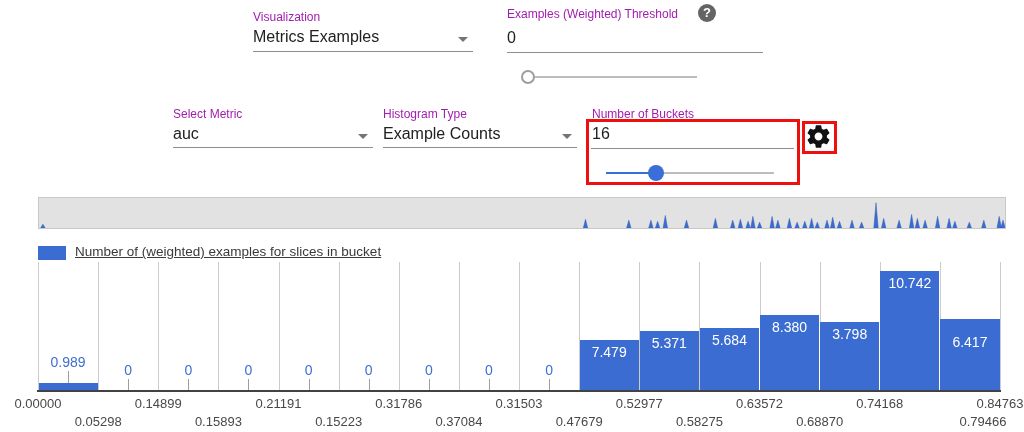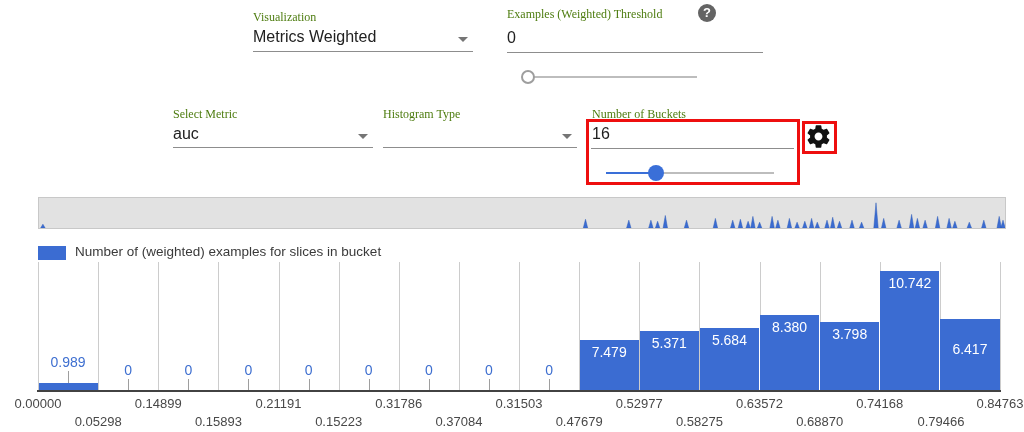--- a/index.html
+++ b/index.html
@@ -1,54 +1,54 @@
 <!DOCTYPE html>
 <html><head>
 <meta charset="utf-8">
 <style>
   * { margin:0; padding:0; box-sizing:border-box; }
   html,body { width:1024px; height:432px; }
   body { background:#fff; font-family:"Liberation Sans", sans-serif; position:relative; overflow:hidden; }
   .abs { position:absolute; }
-  .field-label { font-size:12px; color:#4d7c0f; white-space:nowrap;font-family:Liberation Serif, serif; }
+  .field-label { font-size:12px; color:#a21caf; white-space:nowrap; }
   .field-value { font-size:16px; color:#212121; white-space:nowrap; }
   .underline { position:absolute; height:1px; background:#8d8d8d; }
   .dd-arrow { width:0; height:0; border-left:5px solid transparent; border-right:5px solid transparent; border-top:5px solid #757575; }
   input.text-input { border:none; outline:none; font-family:"Liberation Sans",sans-serif; font-size:16px; color:#212121; background:transparent; width:100%; padding:0; }
   .help-circle { width:18px; height:18px; border-radius:50%; background:#646464; color:#fff; font-size:13px; font-weight:bold; text-align:center; line-height:18px; }
   
   .slider { position:absolute; height:30px; }
   .slider .track { position:absolute; left:8px; right:8px; top:14px; height:2px; background:#bdbdbd; }
   .slider .fill  { position:absolute; left:8px; top:14px; height:2px; background:#3a6fd8; }
   .slider .thumb { position:absolute; top:8px; width:14px; height:14px; border-radius:50%; background:#3a6fd8; }
   .slider.at-min .thumb { background:#fff; border:2px solid #9e9e9e; }
   .slider.big .thumb { width:16px; height:16px; top:7px; }
   .red-box { position:absolute; border:3px solid #ee0f0f; pointer-events:none; }
   
   .minimap { position:absolute; left:38px; top:197px; width:968px; height:32px; background:#e2e2e2; border:1px solid #c8c8c8; }
   
   .legend-swatch { position:absolute; left:38px; top:246px; width:28px; height:14px; background:#3b6cd2; }
-  .legend-text { position:absolute; left:75px; top:244px; font-size:13.5px; color:#3a3a3a; }
+  .legend-text { position:absolute; left:75px; top:244px; font-size:13.5px; color:#3a3a3a;text-decoration:underline; }
   #plot { position:absolute; left:38px; top:262px; width:962px; height:129px; }
   .gridline { position:absolute; top:0; bottom:0; width:1px; background:#ccc; }
   .y-axis-line { position:absolute; left:0; top:0; bottom:0; width:1px; background:#9a9a9a; }
   .baseline { position:absolute; left:-1px; width:964px; bottom:-1px; height:2px; background:#424242; }
   .bar { position:absolute; bottom:0; background:#3b6cd2; }
   .bar-label-in { position:absolute; text-align:center; font-size:14px; color:#fff; }
   .bar-label-out { position:absolute; text-align:center; font-size:14px; color:#3e6fd0; }
   .stem { position:absolute; width:1px; background:#9e9e9e; }
   #ticks { position:absolute; left:38px; top:396px; width:962px; height:36px; }
   .tick-label { position:absolute; width:70px; text-align:center; font-size:13px; color:#484848; white-space:nowrap; }
 </style>
 </head>
 <body>
 
 <div class="abs field-label" style="left:253px; top:10px;">Visualization</div>
 <div class="abs" style="left:253px; top:28px; width:220px; height:24px;">
-  <span class="field-value">Metrics Weighted</span>
+  <span class="field-value">Metrics Examples</span>
   <span class="dd-arrow abs" style="right:5px; top:9px;"></span>
 </div>
 <div class="underline" style="left:253px; top:51px; width:220px;"></div>
 
 <div class="abs field-label" style="left:507px; top:7px;">Examples (Weighted) Threshold</div>
 <div class="abs help-circle" style="left:698px; top:4px;">?</div>
 <div class="abs" style="left:507px; top:29px; width:256px; height:22px;">
   <input class="text-input" value="0" style="">
 </div>
 <div class="underline" style="left:507px; top:52px; width:256px;"></div>
@@ -60,20 +60,21 @@
 
 <div class="abs field-label" style="left:173px; top:107px;">Select Metric</div>
 <div class="abs" style="left:173px; top:125px; width:200px; height:24px;">
   <span class="field-value">auc</span>
   <span class="dd-arrow abs" style="right:5px; top:9px;"></span>
 </div>
 <div class="underline" style="left:173px; top:147px; width:200px;"></div>
 
 <div class="abs field-label" style="left:383px; top:107px;">Histogram Type</div>
 <div class="abs" style="left:383px; top:125px; width:194px; height:24px;">
+  <span class="field-value">Example Counts</span>
   <span class="dd-arrow abs" style="right:5px; top:9px;"></span>
 </div>
 <div class="underline" style="left:383px; top:147px; width:194px;"></div>
 
 <div class="abs field-label" style="left:592px; top:107px;">Number of Buckets</div>
 <div class="abs" style="left:592px; top:125px; width:200px; height:22px;">
   <input class="text-input" value="16" style="">
 </div>
 <div class="underline" style="left:591px; top:148px; width:203px;"></div>
 <div class="slider big" id="buckets-slider" style="left:598px; top:158px; width:184px;">
@@ -143,35 +144,35 @@
       <div class="bar-label-in" style="left:601.25px;width:60.13px;top:73.01px">5.371</div>
       <div class="bar" style="left:661.88px;width:59.13px;height:63.48px"></div>
       <div class="bar-label-in" style="left:661.38px;width:60.13px;top:69.52px">5.684</div>
       <div class="bar" style="left:722.00px;width:59.13px;height:76.02px"></div>
       <div class="bar-label-in" style="left:721.50px;width:60.13px;top:56.98px">8.380</div>
       <div class="bar" style="left:782.13px;width:59.13px;height:69.05px"></div>
       <div class="bar-label-in" style="left:781.63px;width:60.13px;top:63.95px">3.798</div>
       <div class="bar" style="left:842.25px;width:59.13px;height:119.98px"></div>
       <div class="bar-label-in" style="left:841.75px;width:60.13px;top:13.02px">10.742</div>
       <div class="bar" style="left:902.38px;width:59.13px;height:71.67px"></div>
-      <div class="bar-label-in" style="left:901.88px;width:60.13px;top:79px">6.417</div>
+      <div class="bar-label-in" style="left:901.88px;width:60.13px;top:72px">6.417</div>
     </div>
   <div class="baseline"></div>
 </div>
 <div id="ticks">
     <div class="tick-label" style="left:-35.00px;top:0px">0.00000</div>
     <div class="tick-label" style="left:25.13px;top:18px">0.05298</div>
     <div class="tick-label" style="left:85.25px;top:0px">0.14899</div>
     <div class="tick-label" style="left:145.38px;top:18px">0.15893</div>
     <div class="tick-label" style="left:205.50px;top:0px">0.21191</div>
     <div class="tick-label" style="left:265.63px;top:18px">0.15223</div>
     <div class="tick-label" style="left:325.75px;top:0px">0.31786</div>
     <div class="tick-label" style="left:385.88px;top:18px">0.37084</div>
     <div class="tick-label" style="left:446.00px;top:0px">0.31503</div>
     <div class="tick-label" style="left:506.13px;top:18px">0.47679</div>
     <div class="tick-label" style="left:566.25px;top:0px">0.52977</div>
     <div class="tick-label" style="left:626.38px;top:18px">0.58275</div>
     <div class="tick-label" style="left:686.50px;top:0px">0.63572</div>
     <div class="tick-label" style="left:746.63px;top:18px">0.68870</div>
     <div class="tick-label" style="left:806.75px;top:0px">0.74168</div>
-    <div class="tick-label" style="left:868px;top:18px">0.79466</div>
+    <div class="tick-label" style="left:910px;top:18px">0.79466</div>
     <div class="tick-label" style="left:927.00px;top:0px">0.84763</div>
   </div>
 
 </body></html>

